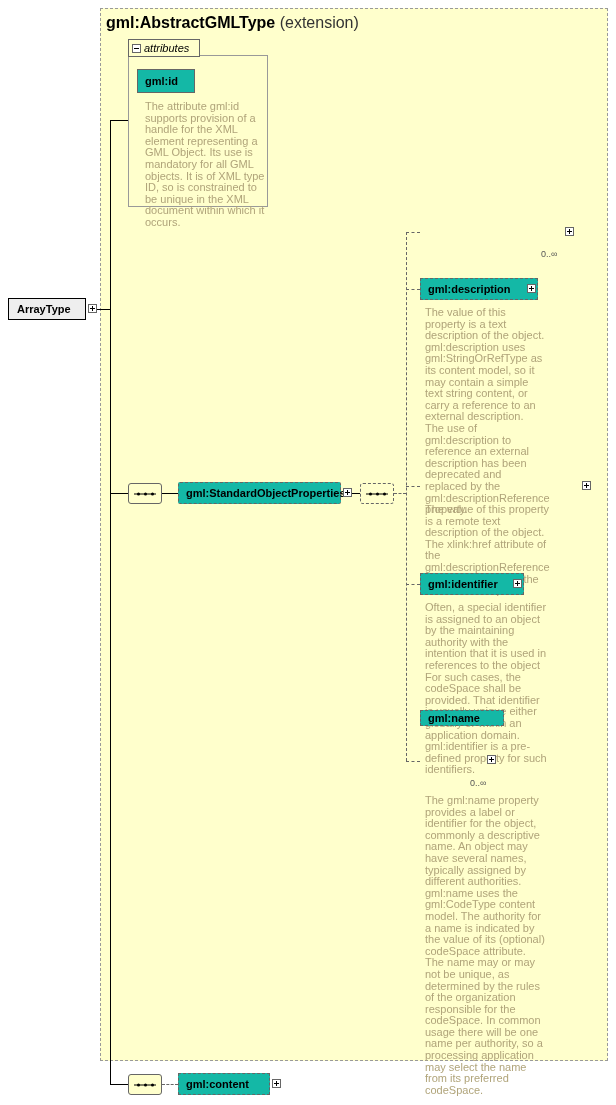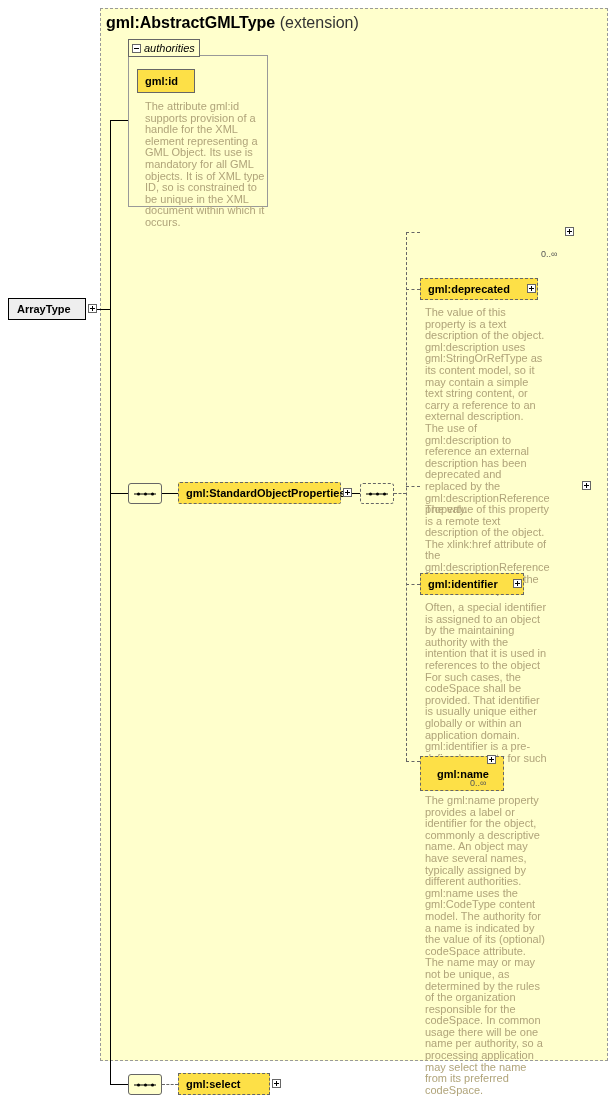--- a/index.html
+++ b/index.html
@@ -54,21 +54,21 @@
     position:absolute;
     left:1px;top:3px;
     width:5px;height:1px;
     background:#000000;
   }
 
   
   .node{
     position:absolute;
     box-sizing:border-box;
-    background:#fde047;
+    background:#14b8a6;
     display:flex;
     align-items:center;
     white-space:nowrap;
   }
   .node.solid{border:1px solid #666666;}
   .node.dashed{border:1px dashed #666666;}
   .node .lbl{
     font-size:11px;
     font-weight:bold;
     color:#000000;
@@ -155,21 +155,21 @@
 
   <div class="ext-panel" style="left:100px;top:8px;width:508px;height:1053px;"></div>
   <div class="ext-title" style="left:106px;top:14px;">
     <b>gml:AbstractGMLType</b>
     <span>(extension)</span>
   </div>
 
   <div class="attr-box" style="left:128px;top:55px;width:140px;height:152px;"></div>
   <div class="attr-header" style="left:128px;top:39px;width:72px;">
     <span class="minus-box"></span>
-    <span>authorities</span>
+    <span>attributes</span>
   </div>
 
   <div class="node solid" style="left:137px;top:69px;width:58px;height:24px;">
     <span class="lbl">gml:id</span>
   </div>
   <div class="doc" style="left:145px;top:101px;width:124px;">The attribute gml:id supports provision of a handle for the XML element representing a GML Object. Its use is mandatory for all GML objects. It is of XML type ID, so is constrained to be unique in the XML document within which it occurs.</div>
 
   <div class="ln v" style="left:110px;top:120px;width:1px;height:370px;"></div>
   <div class="ln h" style="left:110px;top:120px;width:18px;height:1px;"></div>
 
@@ -208,50 +208,50 @@
 
   <div class="ln dash-v" style="left:406px;top:232px;height:529px;"></div>
   <div class="ln dash-h" style="left:394px;top:493px;width:12px;"></div>
 
   <div class="ln dash-h" style="left:406px;top:232px;width:14px;"></div>
   <span class="plus" style="left:565px;top:227px;"></span>
   <div class="occ" style="left:541px;top:249px;">0..∞</div>
 
   <div class="ln dash-h" style="left:406px;top:289px;width:14px;"></div>
   <div class="node dashed" style="left:420px;top:278px;width:118px;height:22px;">
-    <span class="lbl">gml:deprecated</span>
+    <span class="lbl">gml:description</span>
   </div>
   <span class="plus" style="left:527px;top:284px;"></span>
   <div class="doc" style="left:425px;top:307px;width:120px;">The value of this property is a text description of the object. gml:description uses gml:StringOrRefType as its content model, so it may contain a simple text string content, or carry a reference to an external description. The use of gml:description to reference an external description has been deprecated and replaced by the gml:descriptionReference property.</div>
 
   <div class="ln dash-h" style="left:406px;top:486px;width:14px;"></div>
   <span class="plus" style="left:582px;top:481px;"></span>
   <div class="doc" style="left:425px;top:504px;width:131px;">The value of this property is a remote text description of the object. The xlink:href attribute of the gml:descriptionReference property references the external description.</div>
 
   <div class="ln dash-h" style="left:406px;top:584px;width:14px;"></div>
   <div class="node dashed" style="left:420px;top:573px;width:104px;height:22px;">
     <span class="lbl">gml:identifier</span>
   </div>
   <span class="plus" style="left:513px;top:579px;"></span>
   <div class="doc" style="left:425px;top:602px;width:122px;">Often, a special identifier is assigned to an object by the maintaining authority with the intention that it is used in references to the object For such cases, the codeSpace shall be provided. That identifier is usually unique either globally or within an application domain. gml:identifier is a pre-defined property for such identifiers.</div>
 
   <div class="ln dash-h" style="left:406px;top:761px;width:14px;"></div>
-  <div class="node dashed" style="left:420px;top:756px;width:84px;height:35px;justify-content:center;">
+  <div class="node dashed" style="left:420px;top:710px;width:84px;height:16px;">
     <span class="lbl">gml:name</span>
   </div>
   <span class="plus" style="left:487px;top:755px;"></span>
   <div class="occ" style="left:470px;top:778px;">0..∞</div>
   <div class="doc" style="left:425px;top:795px;width:122px;">The gml:name property provides a label or identifier for the object, commonly a descriptive name. An object may have several names, typically assigned by different authorities. gml:name uses the gml:CodeType content model. The authority for a name is indicated by the value of its (optional) codeSpace attribute.  The name may or may not be unique, as determined by the rules of the organization responsible for the codeSpace.  In common usage there will be one name per authority, so a processing application may select the name from its preferred codeSpace.</div>
 
   <div class="ln h" style="left:110px;top:1084px;width:18px;height:1px;"></div>
   <div class="seq" style="left:128px;top:1074px;width:34px;height:21px;">
     <div class="bar"></div>
     <div class="dot" style="left:8px;"></div>
     <div class="dot" style="left:15px;"></div>
     <div class="dot" style="left:22px;"></div>
   </div>
   <div class="ln dash-h" style="left:162px;top:1084px;width:16px;"></div>
   <div class="node dashed" style="left:178px;top:1073px;width:92px;height:22px;">
-    <span class="lbl">gml:select</span>
+    <span class="lbl">gml:content</span>
   </div>
   <span class="plus" style="left:272px;top:1079px;"></span>
 
 </div>
 
 </body></html>

